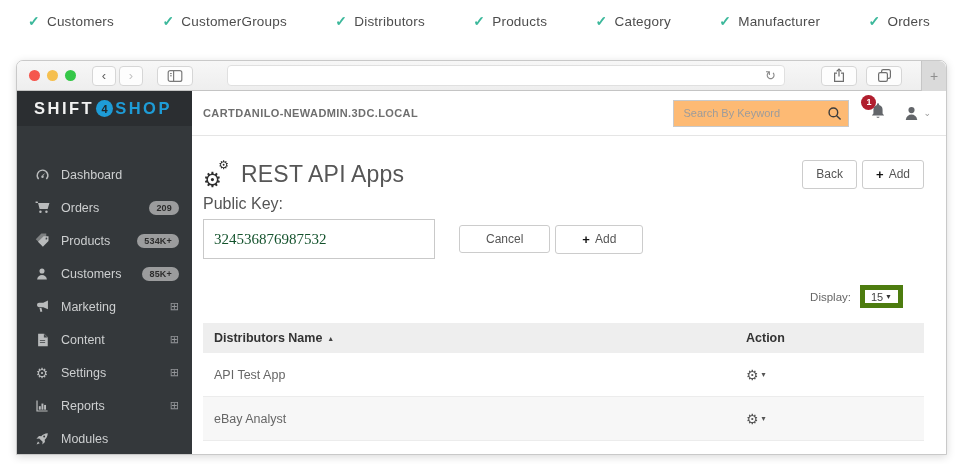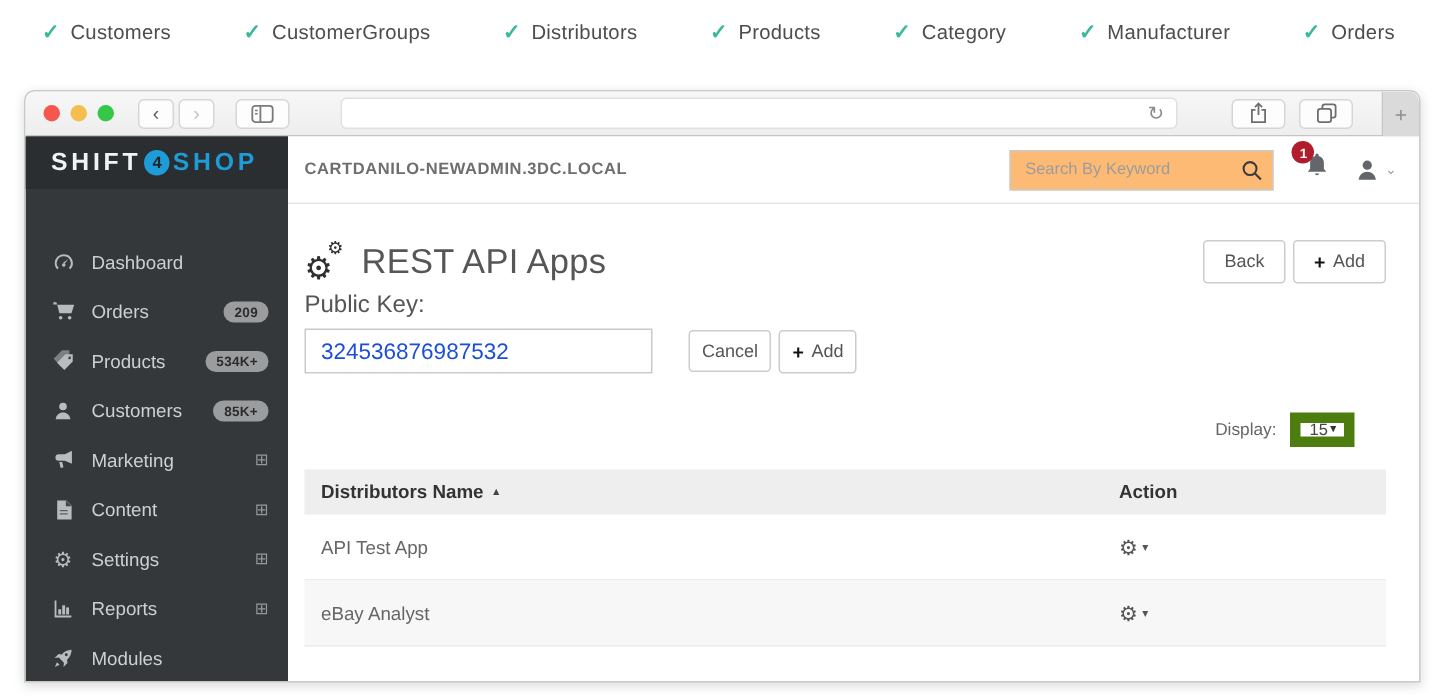--- a/index.html
+++ b/index.html
@@ -58,27 +58,27 @@
   .gearwrap { position:relative; width:27px; height:27px; color:#2f2f2f; }
   .gear-big { position:absolute; left:0; bottom:-2px; font-size:21px; line-height:1; }
   .gear-small { position:absolute; right:1px; top:-2px; font-size:12px; line-height:1; }
   .page-title { font-size:23px; font-weight:400; color:#565656; margin-left:11px; letter-spacing:.2px; }
   .head-actions { margin-left:auto; display:flex; gap:5px; }
   .btn { background:#fff; border:1px solid #ccc; border-radius:3px; color:#555; font-size:12px; padding:6px 13px; display:flex; align-items:center; gap:5px; cursor:pointer; font-family:"Liberation Sans", sans-serif; }
   .btn .plus { font-weight:bold; color:#111; font-size:13px; }
 
   .form-label { font-size:16px; color:#555; }
   .form-row { margin-top:6px; display:flex; align-items:center; }
-  .pkinput { width:232px; height:30px; border:1px solid #c9c9c9; font-size:15px; color:#1d4ed8; padding:0 10px; font-family:Liberation Sans, sans-serif; outline:none; }
+  .pkinput { width:232px; height:40px; border:1px solid #c9c9c9; font-size:15px; color:#14532d; padding:0 10px; font-family:Liberation Serif, serif; outline:none; }
   .form-row .btn.cancel { margin-left:24px; }
-  .form-row .btn { padding:6px 8px; }
+  .form-row .btn { padding:6px 26px; }
 
   .display-row { margin-top:26px; display:flex; justify-content:flex-end; align-items:center; gap:9px; padding-right:21px; }
   .display-label { font-size:11.5px; color:#666; }
-  .fselect { width:43px; height:23px; border:7px solid #4d7c0f; display:flex; align-items:center; justify-content:space-between; padding:0 6px; cursor:pointer; background:#fff; }
+  .fselect { width:43px; height:23px; border:5px solid #4d7c0f; display:flex; align-items:center; justify-content:space-between; padding:0 6px; cursor:pointer; background:#fff; }
   .fselect .val { font-size:11px; color:#444; }
   .fselect .scaret { font-size:7px; color:#333; }
 
   .table { margin-top:15px; }
   .thead { display:grid; grid-template-columns:1fr 178px; background:#eeeeee; height:30px; align-items:center; padding-left:11px; font-size:12.5px; font-weight:bold; color:#333; }
   .sortcol { cursor:pointer; display:flex; align-items:center; gap:5px; }
   .sort-arrow { font-size:7px; color:#444; }
   .trow { display:grid; grid-template-columns:1fr 178px; height:44px; align-items:center; padding-left:11px; font-size:12.5px; color:#666; border-bottom:1px solid #ececec; }
   .trow.alt { background:#f7f7f7; }
   .action-btn { display:flex; align-items:center; gap:3px; color:#555; cursor:pointer; width:max-content; }

